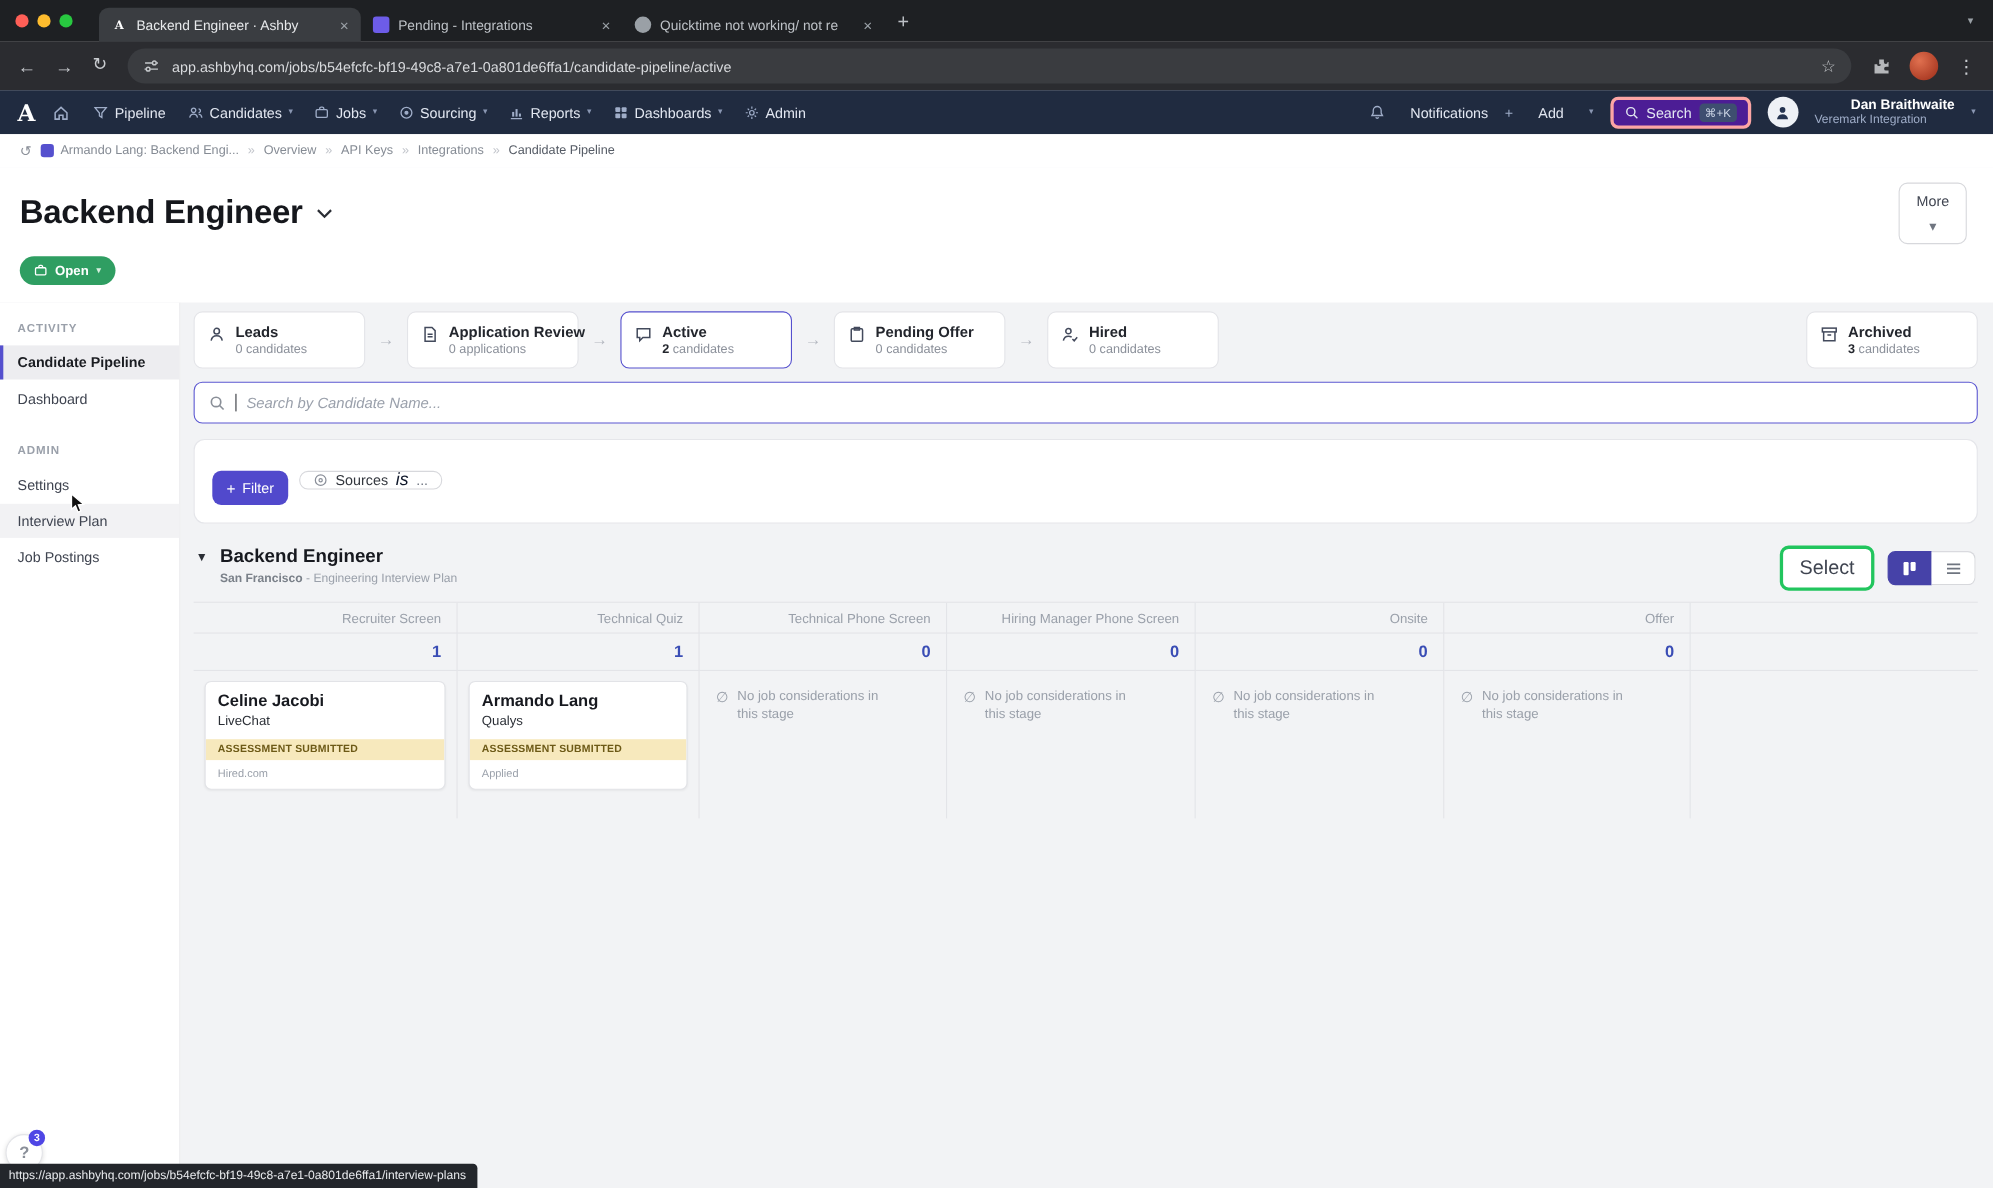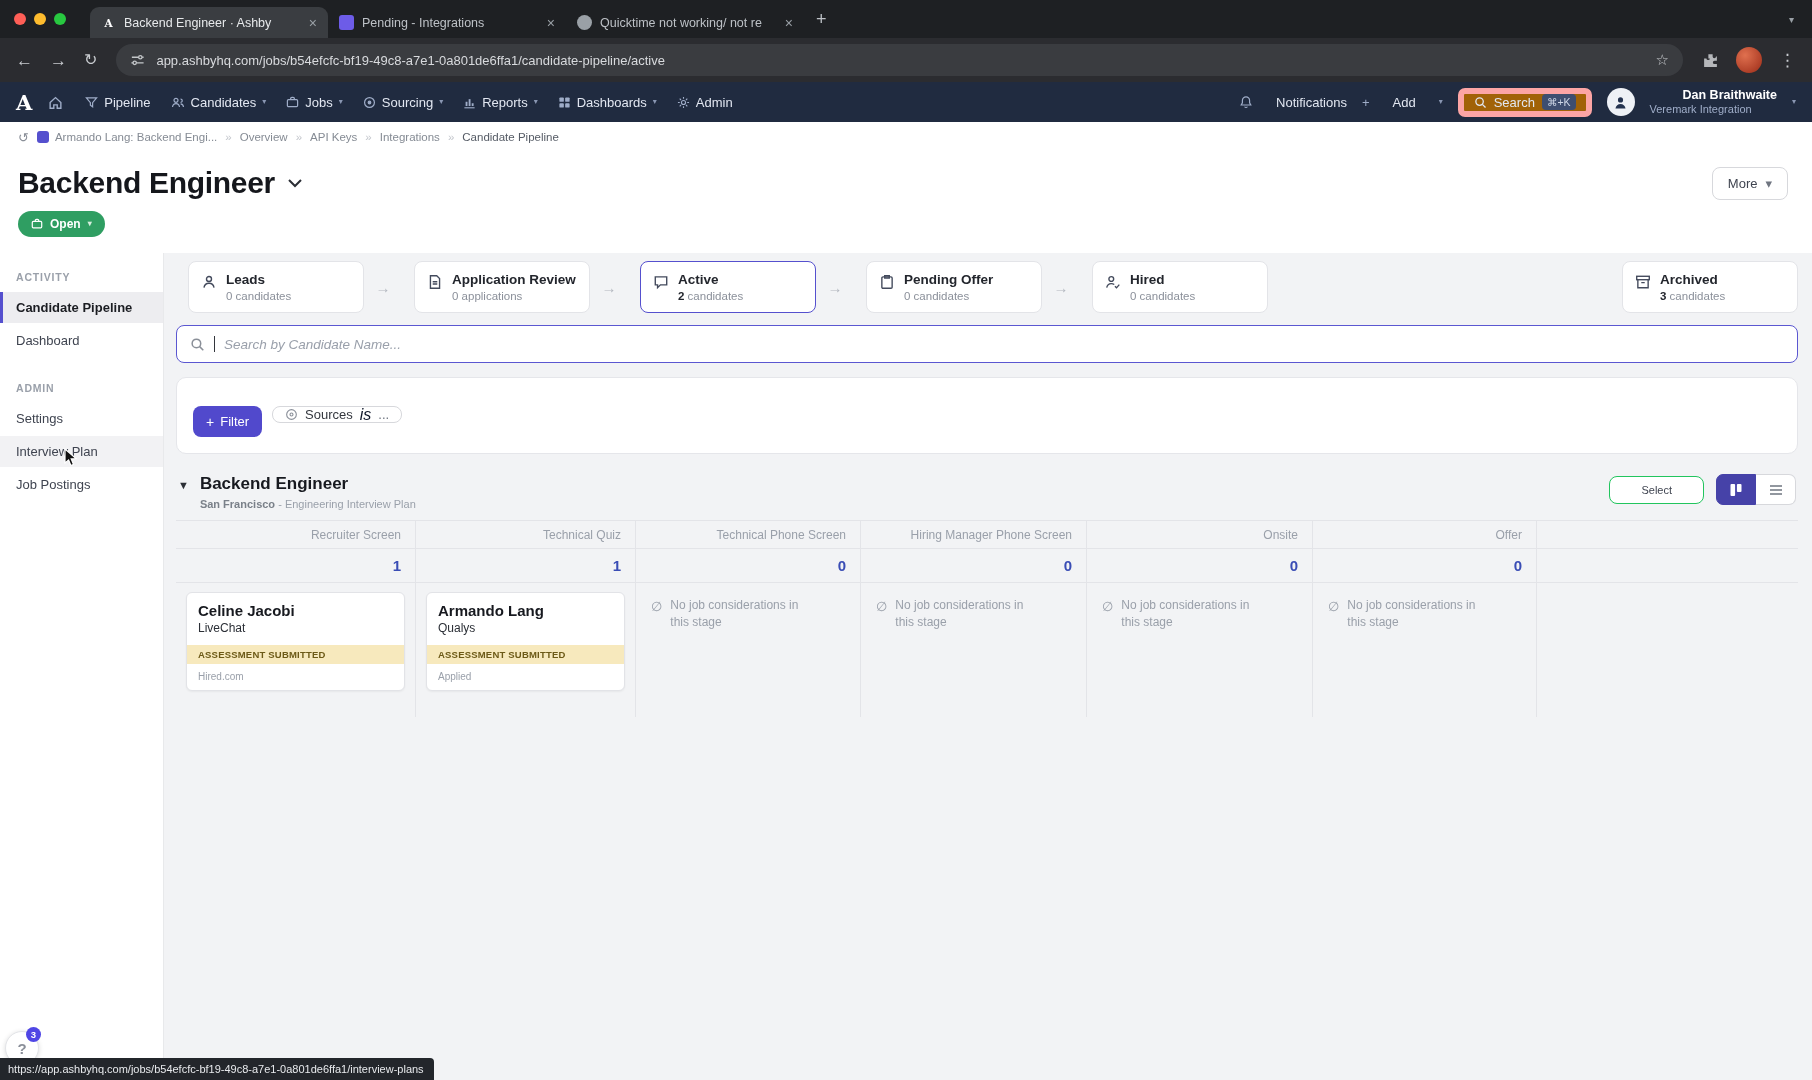--- a/index.html
+++ b/index.html
@@ -36,58 +36,58 @@
 
   
   .appheader { height:40px; background:#202b40; display:flex; align-items:center; padding:0 16px; gap:16px; color:#e2e7f1; flex:none; }
   .logo { font-family:"DejaVu Serif", serif; font-size:21px; color:#fff; font-weight:bold; line-height:1; }
   .appnav { display:flex; gap:20px; align-items:center; margin-left:6px; }
   .navitem { display:flex; align-items:center; gap:6px; font-size:13px; color:#e2e7f1; white-space:nowrap; }
   .navitem svg, .hdr-ic { color:#9fadc8; }
   .chev { color:#8a97b3; font-size:8px; line-height:1; }
   .hdr-right { margin-left:auto; display:flex; align-items:center; gap:15px; }
   .hdr-item { display:flex; align-items:center; gap:23px; font-size:13px; }
-  .searchbtn { background:#a16207; border:6px solid #fca5a5; border-radius:7px; height:29px; display:flex; align-items:center; gap:7px; padding:0 10px; font-size:13px; color:#e2e7f1; }
+  .searchbtn { background:#4c1d95; border:3px solid #fca5a5; border-radius:7px; height:29px; display:flex; align-items:center; gap:7px; padding:0 10px; font-size:13px; color:#e2e7f1; }
   .kbd { background:#3e4e70; border-radius:4px; font-size:10.5px; padding:2px 5px; color:#cdd6e6; }
   .avatar-app { width:28px; height:28px; border-radius:50%; background:#eef1f6; display:flex; align-items:center; justify-content:center; color:#243350; flex:none; }
   .user { display:flex; flex-direction:column; line-height:1.2; }
   .user .name { font-size:12.5px; font-weight:700; color:#fff;padding-left:33px; }
   .user .org { font-size:11px; color:#9fadc8; }
 
   
   .breadcrumbs { height:30px; background:#fff; display:flex; align-items:center; gap:8px; padding:0 18px; font-size:11.5px; color:#858b94; flex:none; }
   .crumb-sep { color:#c3c6cc; }
   .crumb.current { color:#555b65; }
   .crumb-job-ic { width:12px; height:12px; border-radius:3px; background:#5550ce; display:inline-block; }
   .hist { font-size:13px; color:#8a8f98; }
 
   
   .titleblock { background:#fff; padding:14px 24px 16px 18px; flex:none; }
   .titlerow { display:flex; align-items:center; }
   .pagetitle { font-size:30px; font-weight:700; color:#15171c; letter-spacing:-0.3px; }
   .title-chev { margin-left:12px; color:#2b2e35; display:flex; }
-  .morebtn { margin-left:auto; display:flex; align-items:center; gap:8px; border:1px solid #d7d8dc; border-radius:8px; background:#fff; padding:8px 15px; font-size:13px; color:#3f4450; }
+  .morebtn { margin-left:auto; display:flex; align-items:center; gap:8px; border:1px solid #d7d8dc; border-radius:8px; background:#fff; padding:8px 15px; font-size:13px; color:#3f4450;flex-direction:column; }
   .morebtn .chevd { color:#6f7580; }
   .openpill { margin-top:11px; display:inline-flex; align-items:center; gap:7px; background:#2f9e62; color:#fff; border-radius:999px; padding:6px 13px; font-size:12px; font-weight:700; }
 
   
   .contentwrap { flex:1; display:flex; overflow:hidden; }
   .sidebar { width:164px; background:#fff; border-right:1px solid #e8e9eb; padding-top:18px; flex:none; }
   .sec { margin-bottom:26px; }
   .sec-label { padding:0 16px; margin-bottom:9px; font-size:10.5px; font-weight:700; letter-spacing:.8px; color:#9aa0aa; }
   .sideitem { position:relative; padding:8px 16px; font-size:13px; color:#3f4450; margin-bottom:2px; }
   .sideitem.active { background:#ededf0; color:#1b1d22; font-weight:700; }
   .sideitem.active::before { content:""; position:absolute; left:0; top:0; bottom:0; width:3px; background:#5550ce; }
   .sideitem.hov { background:#f2f2f4; }
 
   .main { flex:1; padding:8px 14px 0 12px; overflow:hidden; }
 
   
   .stages { display:flex; align-items:stretch; margin-bottom:12px; }
-  .stagecard { width:176px; background:#fff; border:1px solid #e3e4e8; border-radius:8px; padding:10px 12px; display:flex; gap:9px;margin-left:12px; }
+  .stagecard { width:156px; background:#fff; border:1px solid #e3e4e8; border-radius:8px; padding:10px 12px; display:flex; gap:9px; }
   .stagecard.selected { border:1.5px solid #5550ce; }
   .stage-icn { color:#434a5c; margin-top:2px; flex:none; }
   .stg-txt { display:flex; flex-direction:column; gap:3px; min-width:0; }
   .stage-title { font-size:13.5px; font-weight:700; color:#23262d; white-space:nowrap; }
   .stage-sub { font-size:11.5px; color:#8b909a; white-space:nowrap; }
   .stage-sub .cnt-strong { font-weight:700; color:#23262d; }
   .stagearrow { width:38px; display:flex; align-items:center; justify-content:center; color:#b4b8c0; font-size:15px; }
   .stg-spacer { flex:1; }
 
   
@@ -114,21 +114,21 @@
   .chipbtn .val { color:#6f7580; }
   .chip-ic { color:#8a8f99; display:flex; }
 
   
   .jobhead { display:flex; align-items:flex-start; margin:0 2px 10px; }
   .collapse-tri { color:#2b2e35; font-size:11px; margin:5px 11px 0 0; }
   .jobtitle { font-size:17px; font-weight:700; color:#17191f; }
   .jobsub { font-size:11px; color:#9aa0aa; margin-top:4px; }
   .jobsub .loc { font-weight:700; color:#7a8089; }
   .jobhead-right { margin-left:auto; display:flex; align-items:center; gap:12px; }
-  .selectbtn { border:1px solid #22c55e; background:#fff; border-radius:8px; padding:7px 31px; font-size:11px; color:#3f4450; }
+  .selectbtn { border:3px solid #22c55e; background:#fff; border-radius:8px; padding:7px 15px; font-size:18px; color:#3f4450; }
   .viewtoggle { display:flex; }
   .viewbtn { width:40px; height:31px; display:flex; align-items:center; justify-content:center; border:1px solid #d7d8dc; background:#fff; color:#6f7580; }
   .viewbtn.kanban { background:#4642a8; border-color:#4642a8; border-radius:7px 0 0 7px; color:#fff; }
   .viewbtn.list { border-radius:0 7px 7px 0; border-left:none; font-size:14px; }
 
   
   .board { border-top:1px solid #e3e4e8; }
   .brow { display:grid; grid-template-columns:240px 220px 225px 226px 226px 224px 1fr; }
   .bh { padding:7px 14px 6px; font-size:12px; color:#9aa0aa; text-align:right; border-bottom:1px solid #e3e4e8; border-right:1px solid #e3e4e8; white-space:nowrap; overflow:hidden; }
   .bc { padding:8px 14px; font-size:15px; font-weight:700; color:#3a4db5; text-align:right; border-bottom:1px solid #e3e4e8; border-right:1px solid #e3e4e8; }

